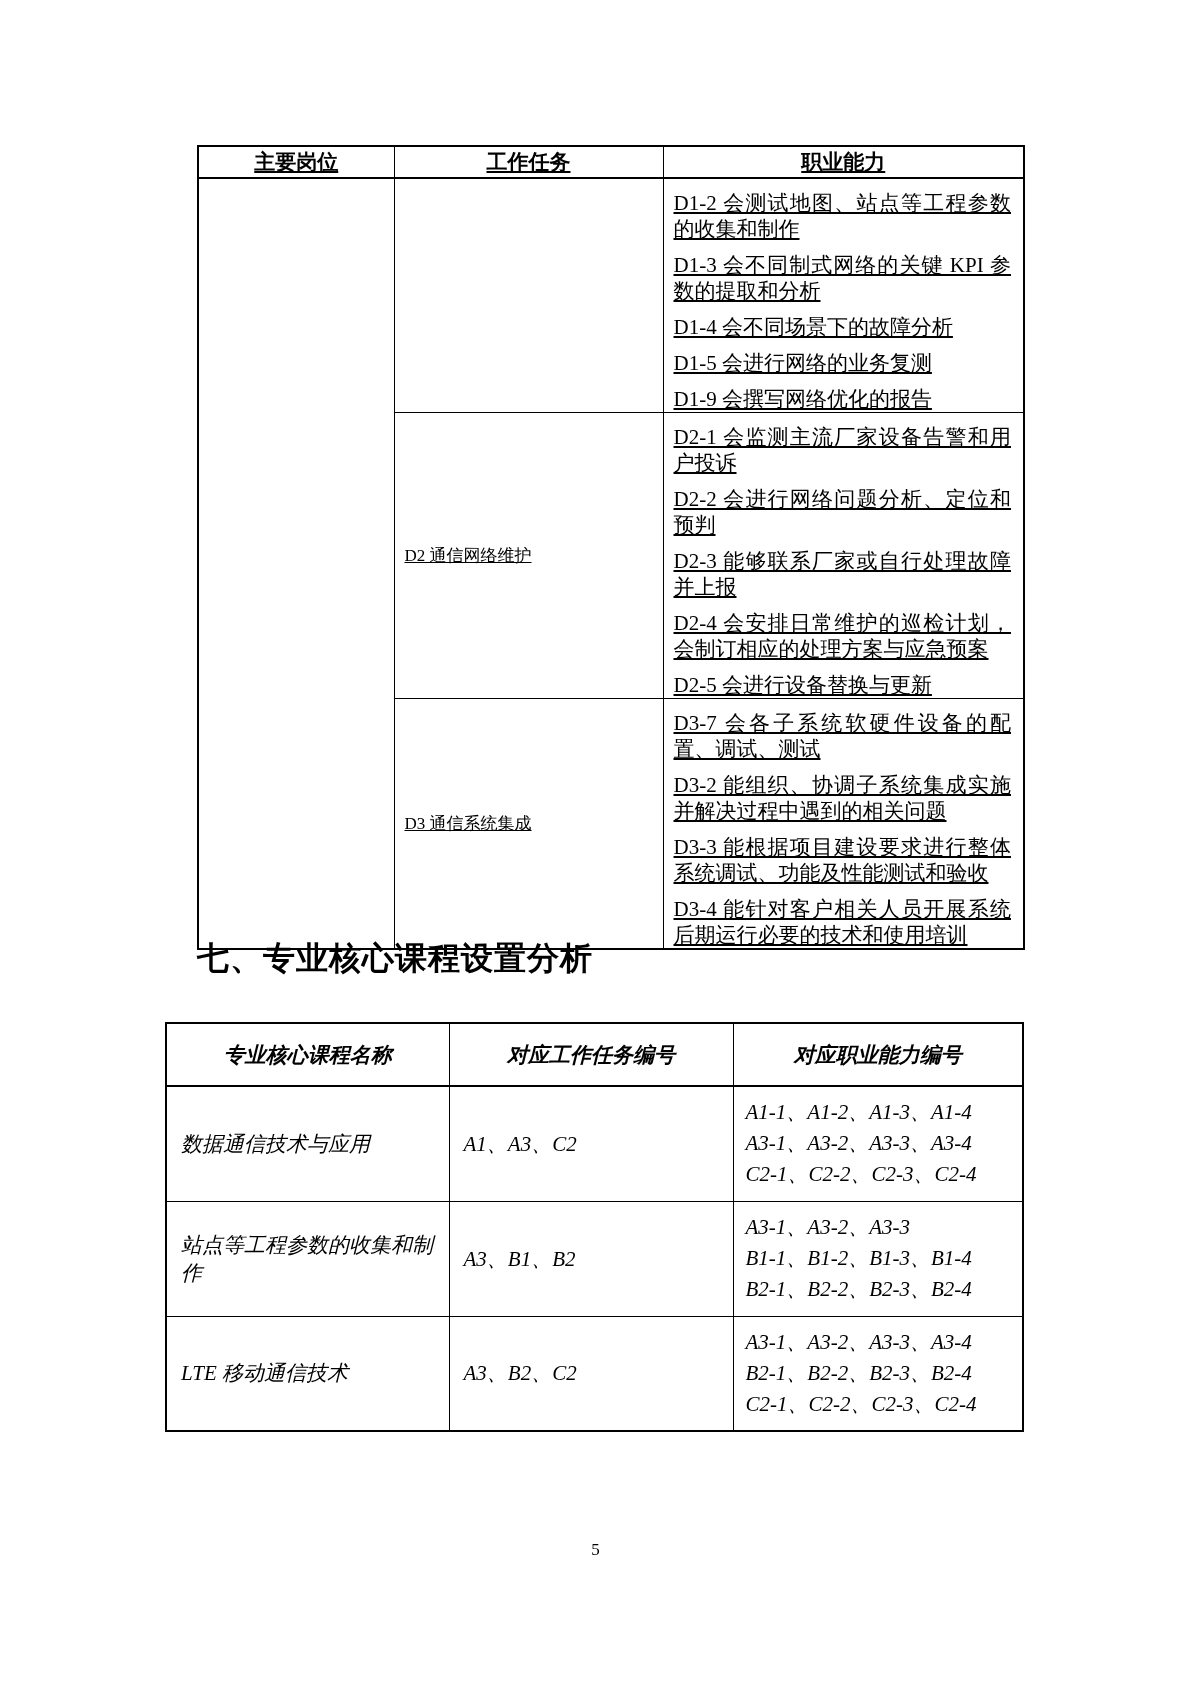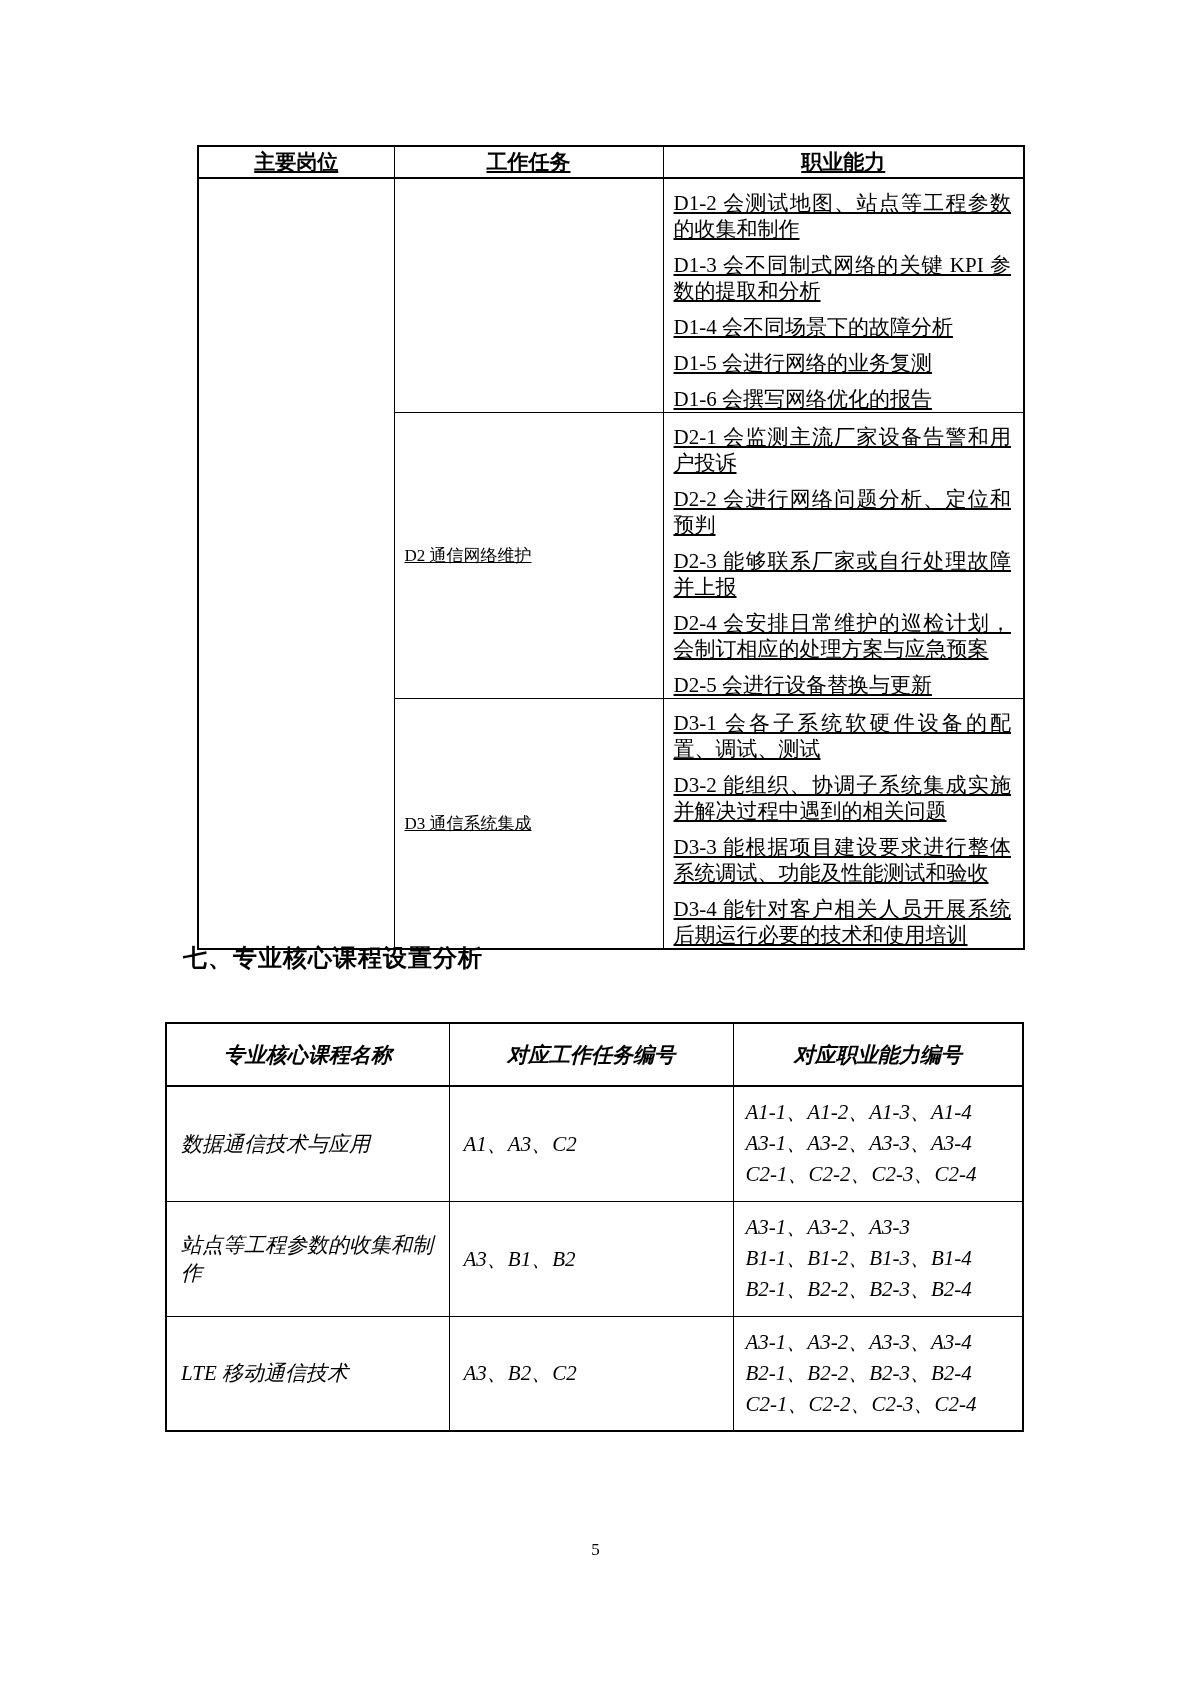--- a/index.html
+++ b/index.html
@@ -33,23 +33,23 @@
     font-size:17px;
   }
   td.ab-cell {
     vertical-align:top; padding:1px 12px 0 10px;
     font-size:21px;
   }
   .ab { line-height:26px; text-align:justify;margin-top:10px; }
 
   
   .heading {
-    position:absolute; left:183px; top:938px;
+    position:absolute; left:197px; top:938px;
     font-family:"Liberation Sans","DejaVu Sans",sans-serif;
-    font-weight:bold; font-size:24px; line-height:40px;
+    font-weight:bold; font-size:32px; line-height:40px;
     letter-spacing:1px;
   }
 
   
   table.t2 {
     position:absolute; left:165px; top:1022px;
     width:857px; border-collapse:collapse; table-layout:fixed;
     border:2px solid #000;
   }
   table.t2 th, table.t2 td { border:1px solid #000;font-style:italic; }
@@ -96,41 +96,41 @@
     <tr class="g1">
       <td class="pos-cell" rowspan="3"></td>
       <td class="task-cell">
         <span></span>
       </td>
       <td class="ab-cell">
         <div class="ab">D1-2 会测试地图、站点等工程参数的收集和制作</div>
         <div class="ab">D1-3 会不同制式网络的关键 KPI 参数的提取和分析</div>
         <div class="ab">D1-4 会不同场景下的故障分析</div>
         <div class="ab">D1-5 会进行网络的业务复测</div>
-        <div class="ab">D1-6 会撰写网络优化的报告</div>
+        <div class="ab">D1-9 会撰写网络优化的报告</div>
       </td>
     </tr>
     <tr class="g2">
       <td class="task-cell">
         <span>D2 通信网络维护</span>
       </td>
       <td class="ab-cell">
         <div class="ab">D2-1 会监测主流厂家设备告警和用户投诉</div>
         <div class="ab">D2-2 会进行网络问题分析、定位和预判</div>
         <div class="ab">D2-3 能够联系厂家或自行处理故障并上报</div>
         <div class="ab">D2-4 会安排日常维护的巡检计划，会制订相应的处理方案与应急预案</div>
         <div class="ab">D2-5 会进行设备替换与更新</div>
       </td>
     </tr>
     <tr class="g3">
       <td class="task-cell">
         <span>D3 通信系统集成</span>
       </td>
       <td class="ab-cell">
-        <div class="ab">D3-1 会各子系统软硬件设备的配置、调试、测试</div>
+        <div class="ab">D3-7 会各子系统软硬件设备的配置、调试、测试</div>
         <div class="ab">D3-2 能组织、协调子系统集成实施并解决过程中遇到的相关问题</div>
         <div class="ab">D3-3 能根据项目建设要求进行整体系统调试、功能及性能测试和验收</div>
         <div class="ab">D3-4 能针对客户相关人员开展系统后期运行必要的技术和使用培训</div>
       </td>
     </tr>
   </tbody>
 </table>
 
 <div class="heading">七、专业核心课程设置分析</div>
 

